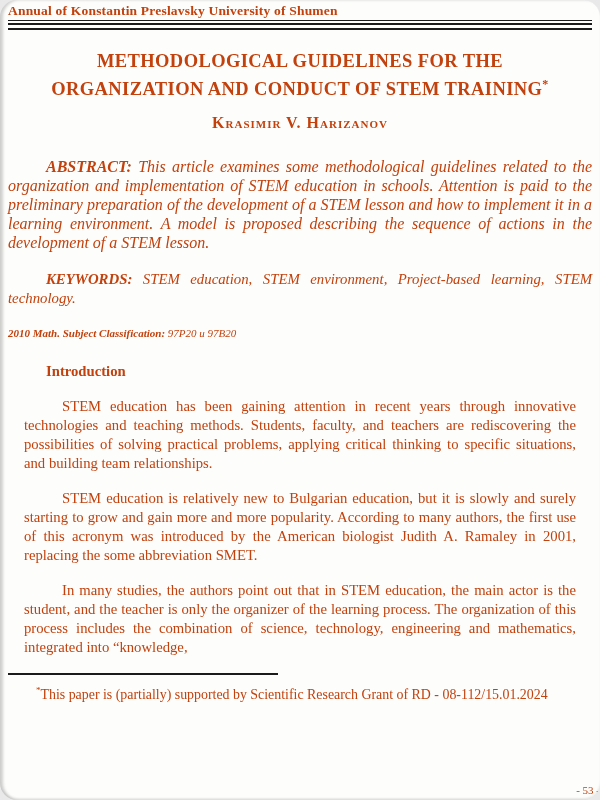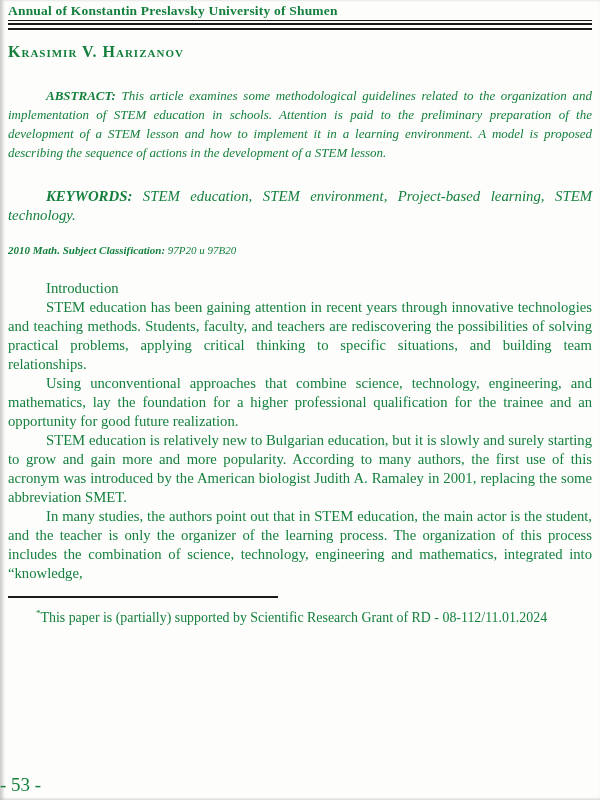--- a/index.html
+++ b/index.html
@@ -5,25 +5,26 @@
   html, body { margin: 0; padding: 0; }
   body {
     width: 600px; height: 800px;
     background: #e9e9e9;
     font-family: "Liberation Serif", serif;
   }
   .page {
     position: relative;
     width: 600px; height: 800px;
     background: #fdfdfc;
-    color: #15803d;
+    color: #c2410c;
     box-sizing: border-box;
     padding: 3px 8px 0 8px;
     overflow: hidden;
     box-shadow: inset 3px 0 3px rgba(0,0,0,0.18), inset 0 -2px 2px rgba(0,0,0,0.06);
+    border-radius: 17px;
   }
   
   .journal-header {
     font-weight: bold;
     font-size: 13.5px;
     line-height: 15px;
     letter-spacing: 0.2px;
   }
   .header-rule-thin {
     border-top: 1.5px solid #1b1b1b;
@@ -41,95 +42,96 @@
     width: 560px;
     text-align: center;
     font-weight: bold;
     font-size: 18.5px;
     line-height: 23px;
     letter-spacing: 0.4px;
   }
   .paper-title sup { font-size: 12px; }
   .author-name {
     margin-top: 13px;
-    text-align: left;
+    text-align: center;
     font-variant: small-caps;
     font-weight: 600;
     font-size: 16px;
     letter-spacing: 1px;
   }
   
   .abstract-block {
     margin-top: 25px;
     font-style: italic;
-    font-size: 13px;
+    font-size: 16px;
     line-height: 19px;
     text-align: justify;
     text-indent: 38px;
   }
   .keywords-block {
-    margin-top: 25px;
+    margin-top: 18px;
     font-style: italic;
     font-size: 14.8px;
     line-height: 19px;
     text-align: justify;
     text-indent: 38px;
   }
   .lbl { font-weight: bold; }
   .classification-line {
     margin-top: 16px;
     font-style: italic;
     font-size: 11px;
     line-height: 19px;
   }
   
   .body-text {
     margin-top: 19px;
     font-size: 14.7px;
     line-height: 19px;
     text-align: justify;
   }
-  .body-text p { margin: 0; text-indent: 38px; }
+  .body-text p { margin: 16px; text-indent: 38px; }
   .section-heading {
-    font-weight: normal;
+    font-weight: bold;
     padding-left: 38px;
   }
   
   .footnote-area { margin-top: 13px; }
   .footnote-rule {
     width: 270px;
     border-top: 2px solid #1b1b1b;
   }
   .footnote-text {
     margin-top: 6px;
     font-size: 13.9px;
     line-height: 19px;
     text-align: justify;
     text-indent: 28px;
   }
   .footnote-text sup { font-size: 9px; }
   
   .page-number {
     position: absolute;
-    left: 0; right: 0; bottom: 4px;
-    text-align: left;
-    font-size: 19px;
+    left: 16px; right: 0; bottom: 4px;
+    text-align: right;
+    font-size: 11px;
   }
 </style>
 </head>
 <body>
 
 <div class="page">
 
   <div class="journal-header">
     <div>Annual of Konstantin Preslavsky University of Shumen</div>
   </div>
   <div class="header-rule-thin"></div>
   <div class="header-rule-double"></div>
 
+  <div class="paper-title"><span>METHODOLOGICAL GUIDELINES FOR THE ORGANIZATION AND CONDUCT OF STEM TRAINING</span><sup>*</sup></div>
 
   <div class="author-name">Krasimir V. Harizanov</div>
 
   <div class="abstract-block">
     <span class="lbl">ABSTRACT:</span>
     <span>This article examines some methodological guidelines related to the organization and implementation of STEM education in schools. Attention is paid to the preliminary preparation of the development of a STEM lesson and how to implement it in a learning environment. A model is proposed describing the sequence of actions in the development of a STEM lesson.</span>
   </div>
 
   <div class="keywords-block">
     <span class="lbl">KEYWORDS:</span>
@@ -137,25 +139,24 @@
   </div>
 
   <div class="classification-line">
     <span class="lbl">2010 Math. Subject Classification:</span>
     <span>97P20 и 97B20</span>
   </div>
 
   <div class="body-text">
     <div class="section-heading">Introduction</div>
     <p>STEM education has been gaining attention in recent years through innovative technologies and teaching methods. Students, faculty, and teachers are rediscovering the possibilities of solving practical problems, applying critical thinking to specific situations, and building team relationships.</p>
-    <p>Using unconventional approaches that combine science, technology, engineering, and mathematics, lay the foundation for a higher professional qualification for the trainee and an opportunity for good future realization.</p>
     <p>STEM education is relatively new to Bulgarian education, but it is slowly and surely starting to grow and gain more and more popularity. According to many authors, the first use of this acronym was introduced by the American biologist Judith A. Ramaley in 2001, replacing the some abbreviation SMET.</p>
     <p>In many studies, the authors point out that in STEM education, the main actor is the student, and the teacher is only the organizer of the learning process. The organization of this process includes the combination of science, technology, engineering and mathematics, integrated into “knowledge,</p>
   </div>
 
   <div class="footnote-area">
     <div class="footnote-rule"></div>
-    <div class="footnote-text"><sup>*</sup><span>This paper is (partially) supported by Scientific Research Grant of RD - 08-112/11.01.2024</span></div>
+    <div class="footnote-text"><sup>*</sup><span>This paper is (partially) supported by Scientific Research Grant of RD - 08-112/15.01.2024</span></div>
   </div>
 
   <div class="page-number">- 53 -</div>
 
 </div>
 
 </body></html>

